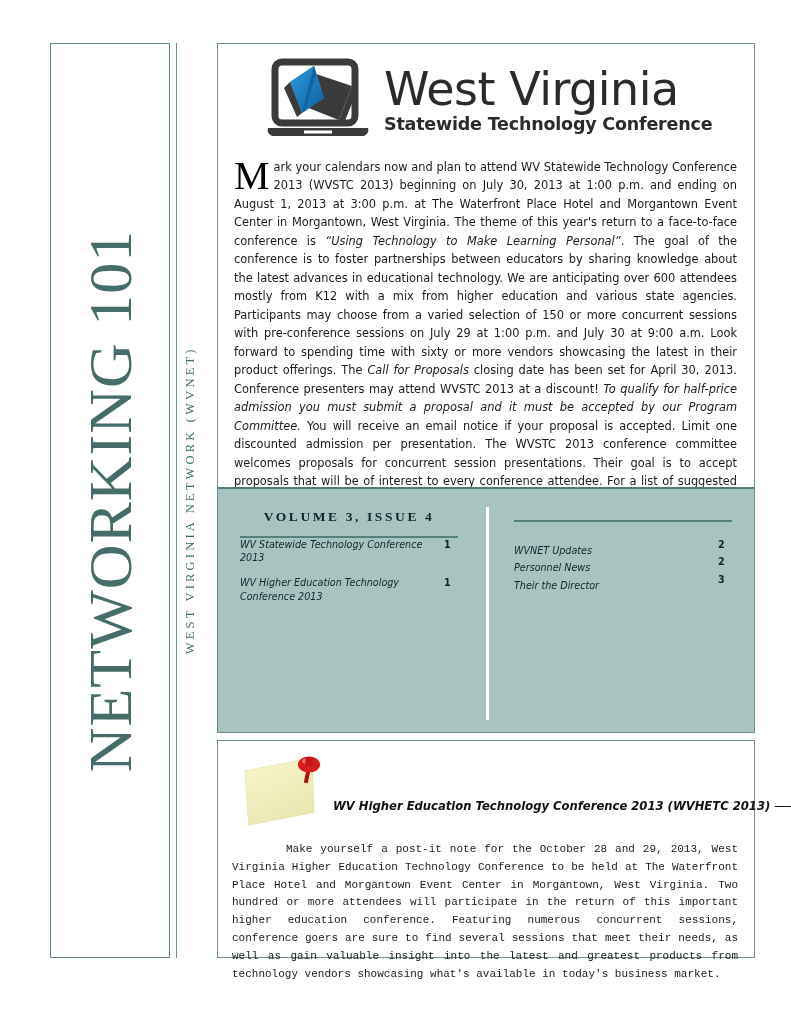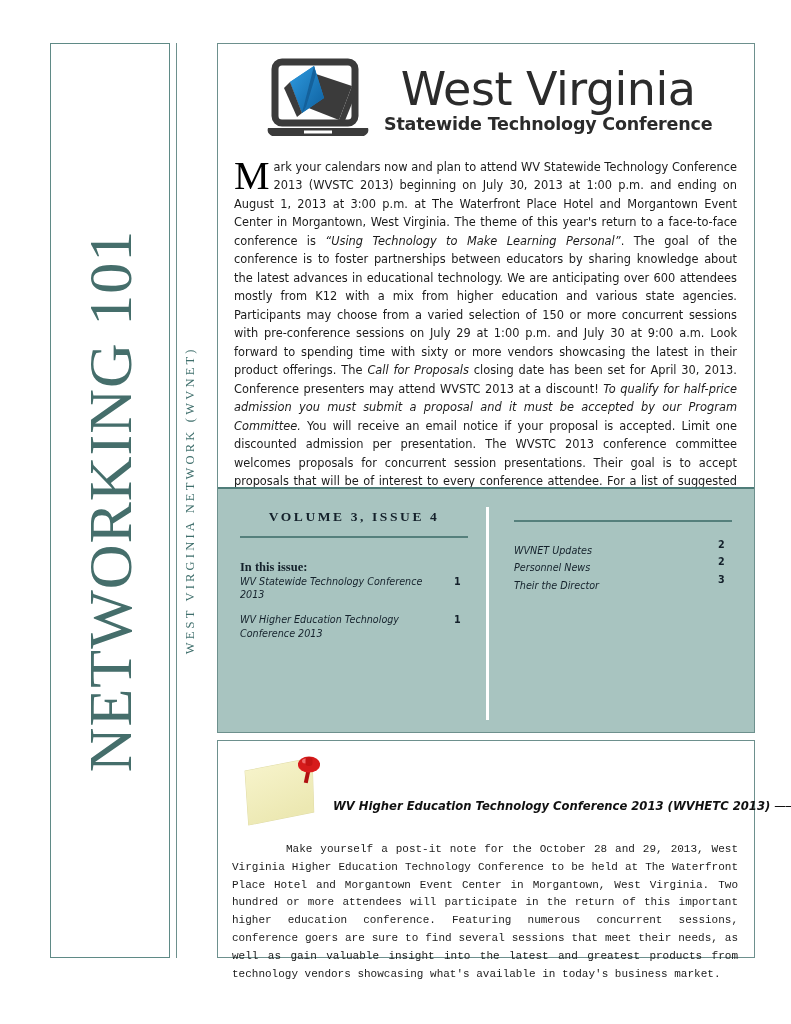--- a/index.html
+++ b/index.html
@@ -89,21 +89,21 @@
 
   
   #masthead {
     height: 112px;
     display: flex;
     align-items: center;
     padding-left: 48px;
     box-sizing: border-box;
   }
   #logo-icon { width: 104px; height: 84px; flex: none; }
-  #masthead-text { margin-left: 14px; text-align: center; }
+  #masthead-text { margin-left: 14px; }
   #brand-name {
     font-family: "DejaVu Sans", sans-serif;
     font-size: 46px;
     font-weight: 400;
     color: #2b2b2b;
     line-height: 1.02;
     letter-spacing: -0.5px;
   }
   #brand-tagline {
     font-family: "DejaVu Sans", sans-serif;
@@ -143,21 +143,21 @@
     position: absolute;
     left: 0;
     bottom: 0;
     width: 100%;
     height: 245px;
     background: #a8c4c0;
     border-top: 2.5px solid #4f7d79;
     box-sizing: border-box;
     display: flex;
   }
-  #issue-left { width: 50%; box-sizing: border-box; padding: 20px 18px 0 22px; position: relative; }
+  #issue-left { width: 50%; box-sizing: border-box; padding: 20px 28px 0 22px; position: relative; }
   #issue-right { width: 50%; box-sizing: border-box; padding: 20px 22px 0 28px; position: relative; }
   #issue-divider {
     position: absolute;
     left: 50%;
     top: 18px;
     bottom: 12px;
     width: 3px;
     background: #ffffff;
   }
   .issue-heading {
@@ -289,21 +289,20 @@
   <div id="lead-article">
     <span class="dropcap">M</span><span>ark your calendars now and plan to attend WV Statewide Technology Conference 2013 (WVSTC 2013) beginning on July 30, 2013 at 1:00 p.m. and ending on August 1, 2013 at 3:00 p.m. at The Waterfront Place Hotel and Morgantown Event Center in Morgantown, West Virginia.  The theme of this year's return to a face-to-face conference is </span><em>“Using Technology to Make Learning Personal”</em><span>.  The goal of the conference is to foster partnerships between educators by sharing knowledge about the latest advances in educational technology.  We are anticipating over 600 attendees mostly from K12 with a mix from higher education and various state agencies.  Participants may choose from a varied selection of 150 or more concurrent sessions with pre-conference sessions on July 29 at 1:00 p.m. and July 30 at 9:00 a.m.  Look forward to spending time with sixty or more vendors showcasing the latest in their product offerings.  The </span><em>Call for Proposals</em><span> closing date has been set for April 30, 2013.  Conference presenters may attend WVSTC 2013 at a discount!  </span><em>To qualify for half-price admission you must submit a proposal and it must be accepted by our Program Committee.</em><span>  You will receive an email notice if your proposal is accepted.  Limit one discounted admission per presentation.  The WVSTC 2013 conference committee welcomes proposals for concurrent session presentations.  Their goal is to accept proposals that will be of interest to every conference attendee.  For a list of suggested topics, see the call for proposals link </span><a href="#">https://conference.wvnet.edu/call-for-proposals</a><span> View the tentative schedule and register for the conference at </span><a href="#">https://conference.wvnet.edu</a><span> in order to get the attendee registration fee of $130.00 (before July 8).  Join us this year for an intriguing evening of good food and fun as we try to solve a murder mystery that unfolds throughout the meal.  The fee is nominal, the fun phenomenal!!  We happily accommodate dietary restrictions and special needs that require assistance, no worries.  We look forward to seeing you there!!</span>
   </div>
 
   <div id="issue-box">
     <div id="issue-divider"></div>
 
     <div id="issue-left">
       <div class="issue-heading">VOLUME 3, ISSUE 4</div>
       <div class="issue-rule"></div>
-      <div id="in-this-issue">In this issue:</div>
       <div class="toc-list">
         <div class="toc-row">
           <div class="toc-label">WV Statewide Technology Conference 2013</div>
           <div class="toc-page">1</div>
         </div>
         <div class="toc-row">
           <div class="toc-label">WV Higher Education Technology Conference 2013</div>
           <div class="toc-page">1</div>
         </div>
       </div>

